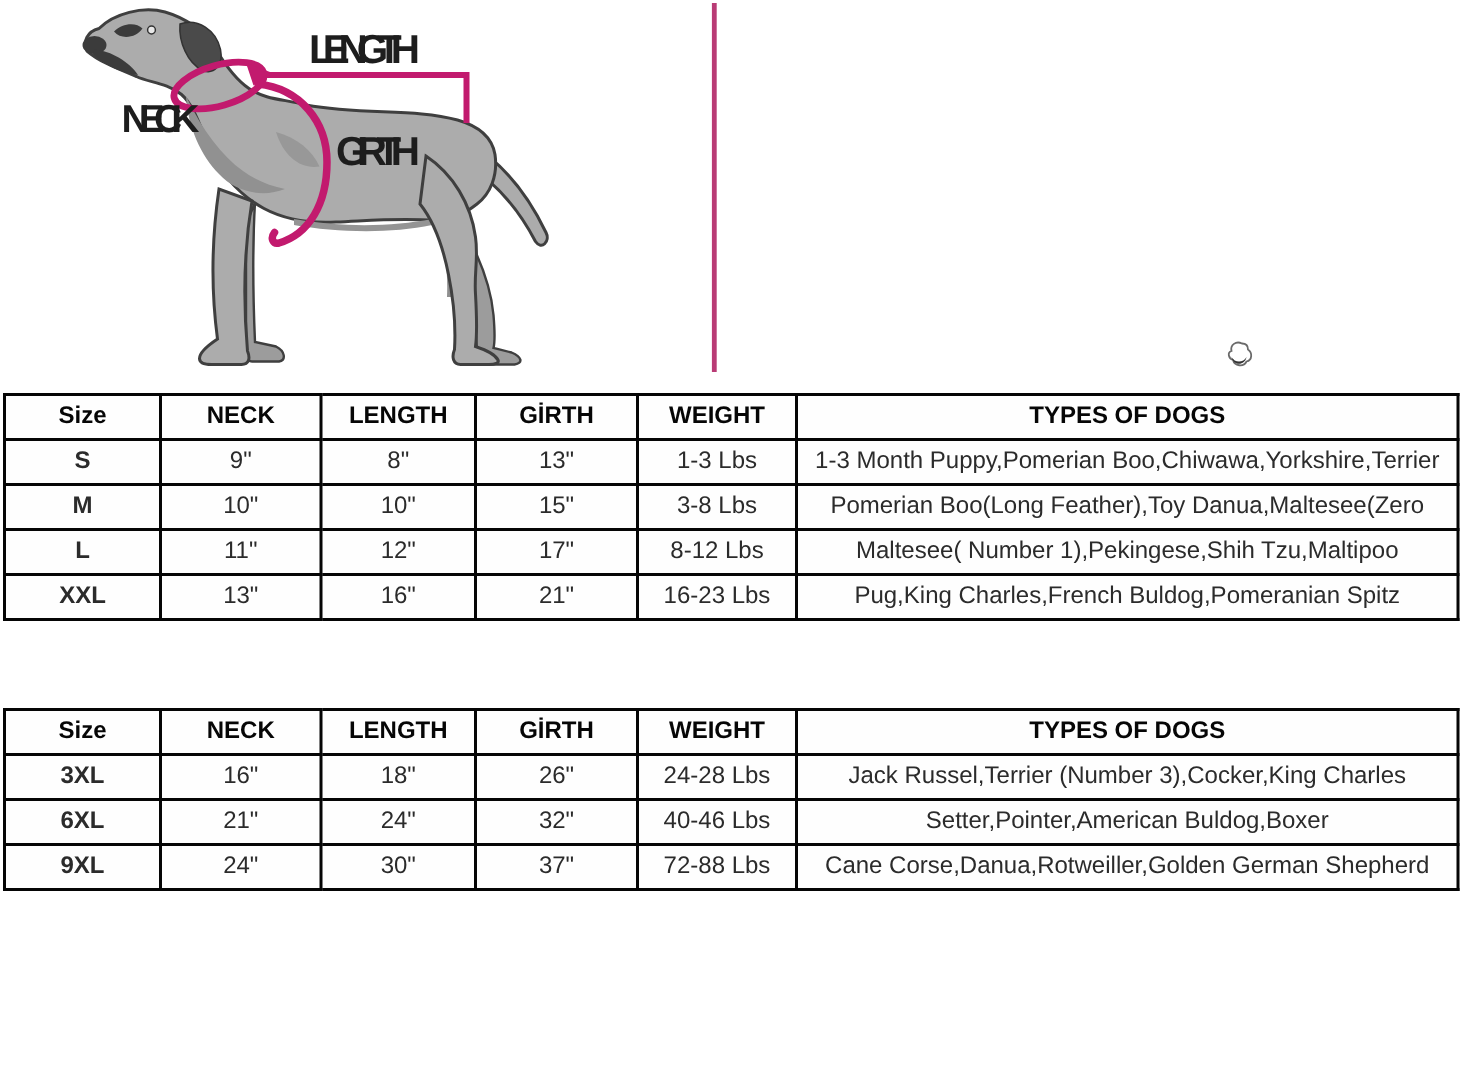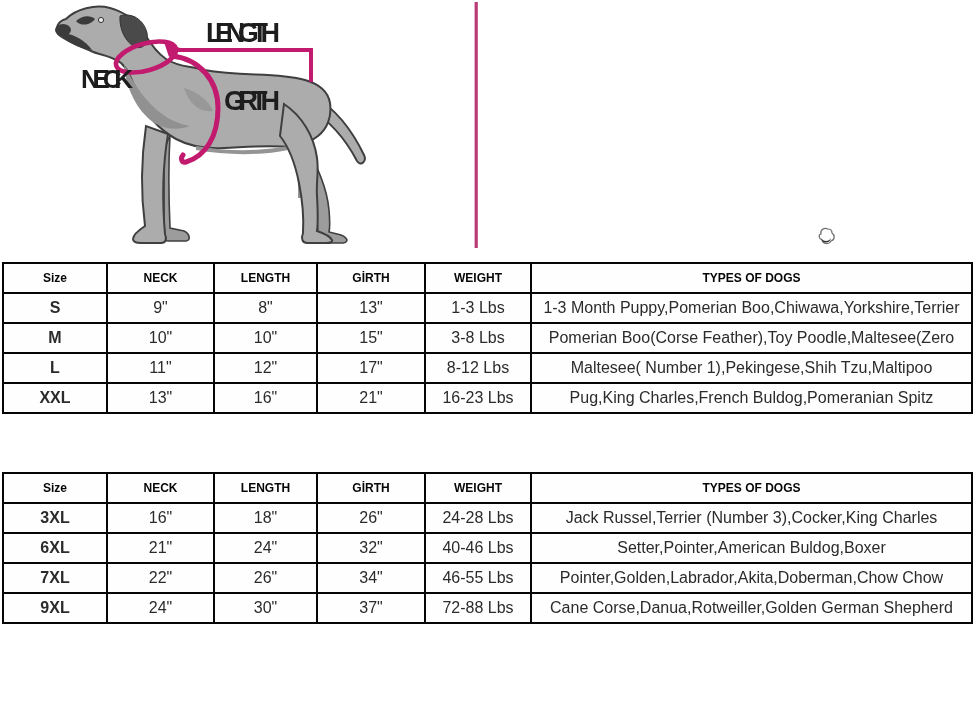--- a/index.html
+++ b/index.html
@@ -20,21 +20,21 @@
   #table-small { top:262px; }
   #table-large { top:472px; }
 
   table.sizes th, table.sizes td {
     border:2px solid #050505;
     height:28px; padding:0;
     text-align:center; vertical-align:middle;
     white-space:nowrap; overflow:hidden;
     font-size:16px; color:#2b2b2b;
   }
-  table.sizes th { font-weight:bold; color:#060606; font-size:12px; }
+  table.sizes th { font-weight:bold; color:#060606; font-size:16px; }
   td.size-col { font-weight:bold; color:#0a0a0a; }
   td.types-col { text-align:left; padding-left:4px; font-size:16px; color:#161616; }
 </style>
 </head>
 <body>
 
 <div class="stage">
 
   <svg class="topart" width="973" height="260" viewBox="0 0 973 260">
 
@@ -122,21 +122,21 @@
       <td>13"</td>
       <td>1-3 Lbs</td>
       <td class="types-col">1-3 Month Puppy,Pomerian Boo,Chiwawa,Yorkshire,Terrier</td>
     </tr>
     <tr>
       <td class="size-col">M</td>
       <td>10"</td>
       <td>10"</td>
       <td>15"</td>
       <td>3-8 Lbs</td>
-      <td class="types-col">Pomerian Boo(Corse Feather),Toy Poodle,Maltesee(Zero</td>
+      <td class="types-col">Pomerian Boo(Long Feather),Toy Danua,Maltesee(Zero</td>
     </tr>
     <tr>
       <td class="size-col">L</td>
       <td>11"</td>
       <td>12"</td>
       <td>17"</td>
       <td>8-12 Lbs</td>
       <td class="types-col">Maltesee( Number 1),Pekingese,Shih Tzu,Maltipoo</td>
     </tr>
     <tr>
@@ -178,28 +178,20 @@
     </tr>
     <tr>
       <td class="size-col">6XL</td>
       <td>21"</td>
       <td>24"</td>
       <td>32"</td>
       <td>40-46 Lbs</td>
       <td class="types-col">Setter,Pointer,American Buldog,Boxer</td>
     </tr>
     <tr>
-      <td class="size-col">7XL</td>
-      <td>22"</td>
-      <td>26"</td>
-      <td>34"</td>
-      <td>46-55 Lbs</td>
-      <td class="types-col">Pointer,Golden,Labrador,Akita,Doberman,Chow Chow</td>
-    </tr>
-    <tr>
       <td class="size-col">9XL</td>
       <td>24"</td>
       <td>30"</td>
       <td>37"</td>
       <td>72-88 Lbs</td>
       <td class="types-col">Cane Corse,Danua,Rotweiller,Golden German Shepherd</td>
     </tr>
   </tbody>
     </table>
 

